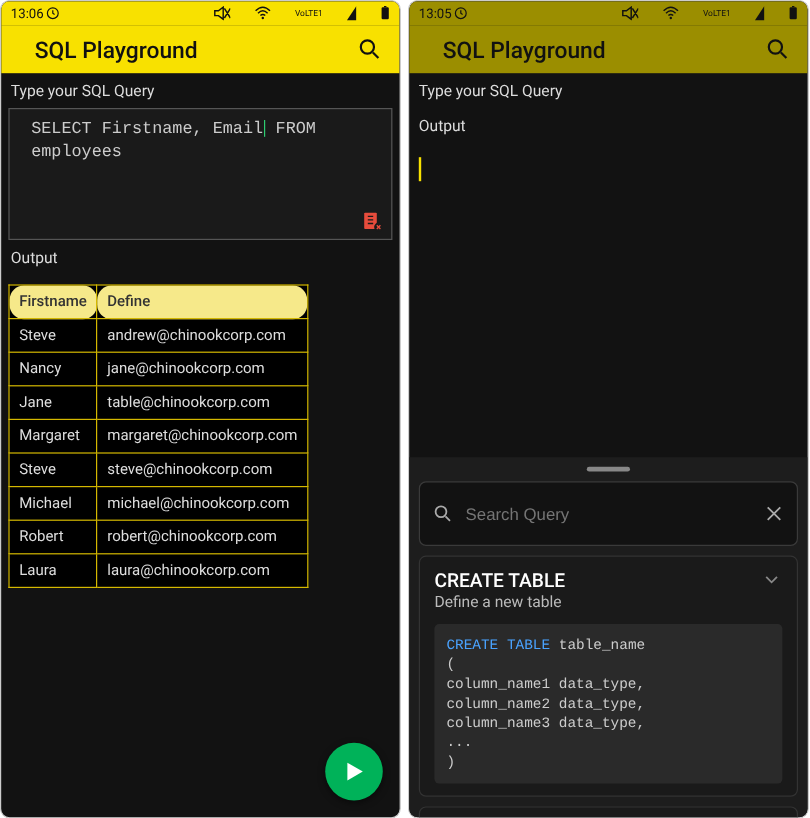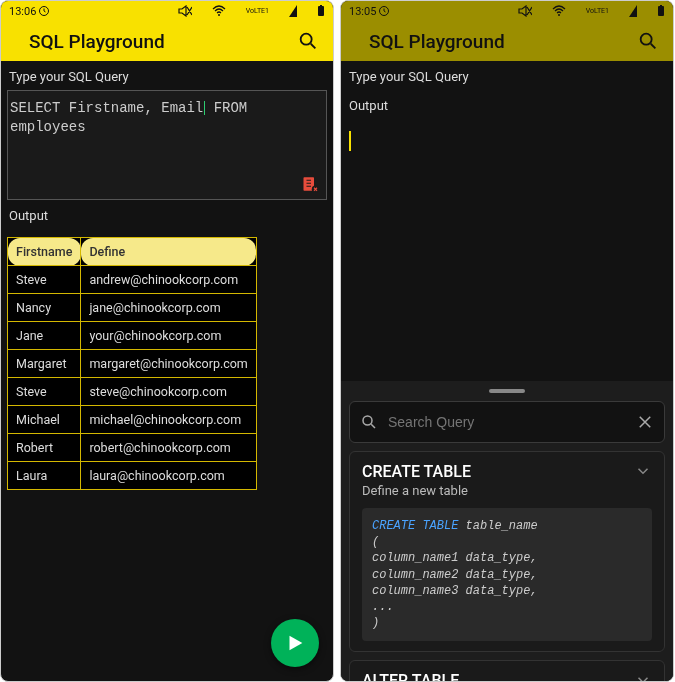--- a/index.html
+++ b/index.html
@@ -46,21 +46,21 @@
   .appbar.bright { background: #f8e100; }
   .appbar.dim { background: #9b8e00; }
   .appbar h1 { font-size: 19px; font-weight: 500; color: #111; }
   .section-label { font-size: 13px; color: #ddd; padding: 8px 8px 6px; }
   .sql-box {
     margin: 0 6px;
     border: 1px solid #555;
     background: #1a1a1a;
     height: 110px;
     position: relative;
-    padding: 8px 2px;
+    padding: 8px 18px;
     font-family: "Courier New", monospace;
     font-size: 14px;
     color: #ccc;
     line-height: 1.35;
   }
   .cursor { display:inline-block; width:1px; height:14px; background:#2ecc71; vertical-align:middle; margin-left:1px;}
   .clear-icon {
     position: absolute; bottom: 6px; right: 6px;
     width: 18px; height: 18px;
   }
@@ -101,21 +101,21 @@
   }
   .sheet-handle {
     width: 36px; height: 4px; background: #888; border-radius: 2px;
     margin: 0 auto 8px;
   }
   .search-row {
     margin: 0 8px 8px;
     background: #121212;
     border: 1px solid #3a3a3a;
     border-radius: 6px;
-    height: 42px;
+    height: 54px;
     display: flex;
     align-items: center;
     padding: 0 10px;
     gap: 10px;
     color: #ccc;
   }
   .search-row input {
     flex: 1; background: transparent; border: none; outline: none;
     color: #ccc; font-size: 14px;
   }
@@ -135,21 +135,20 @@
   .code-block {
     margin-top: 10px;
     background: #2a2a2a;
     padding: 10px;
     font-family: "Courier New", monospace;
     font-size: 12px;
     color: #ccc;
     white-space: pre;
     line-height: 1.35;
     border-radius: 4px;
-    font-style: italic;
   }
   .code-block .kw { color: #4aa3ff; }
   .fab {
     position: absolute;
     bottom: 14px; right: 14px;
     width: 48px; height: 48px;
     border-radius: 50%;
     background: #00b259;
     display: flex; align-items: center; justify-content: center;
     box-shadow: 0 2px 6px rgba(0,0,0,0.5);
@@ -215,21 +214,21 @@
         <tr>
             <td>Steve</td>
             <td>andrew@chinookcorp.com</td>
           </tr>
         <tr>
             <td>Nancy</td>
             <td>jane@chinookcorp.com</td>
           </tr>
         <tr>
             <td>Jane</td>
-            <td>your@chinookcorp.com</td>
+            <td>table@chinookcorp.com</td>
           </tr>
         <tr>
             <td>Margaret</td>
             <td>margaret@chinookcorp.com</td>
           </tr>
         <tr>
             <td>Steve</td>
             <td>steve@chinookcorp.com</td>
           </tr>
         <tr>

